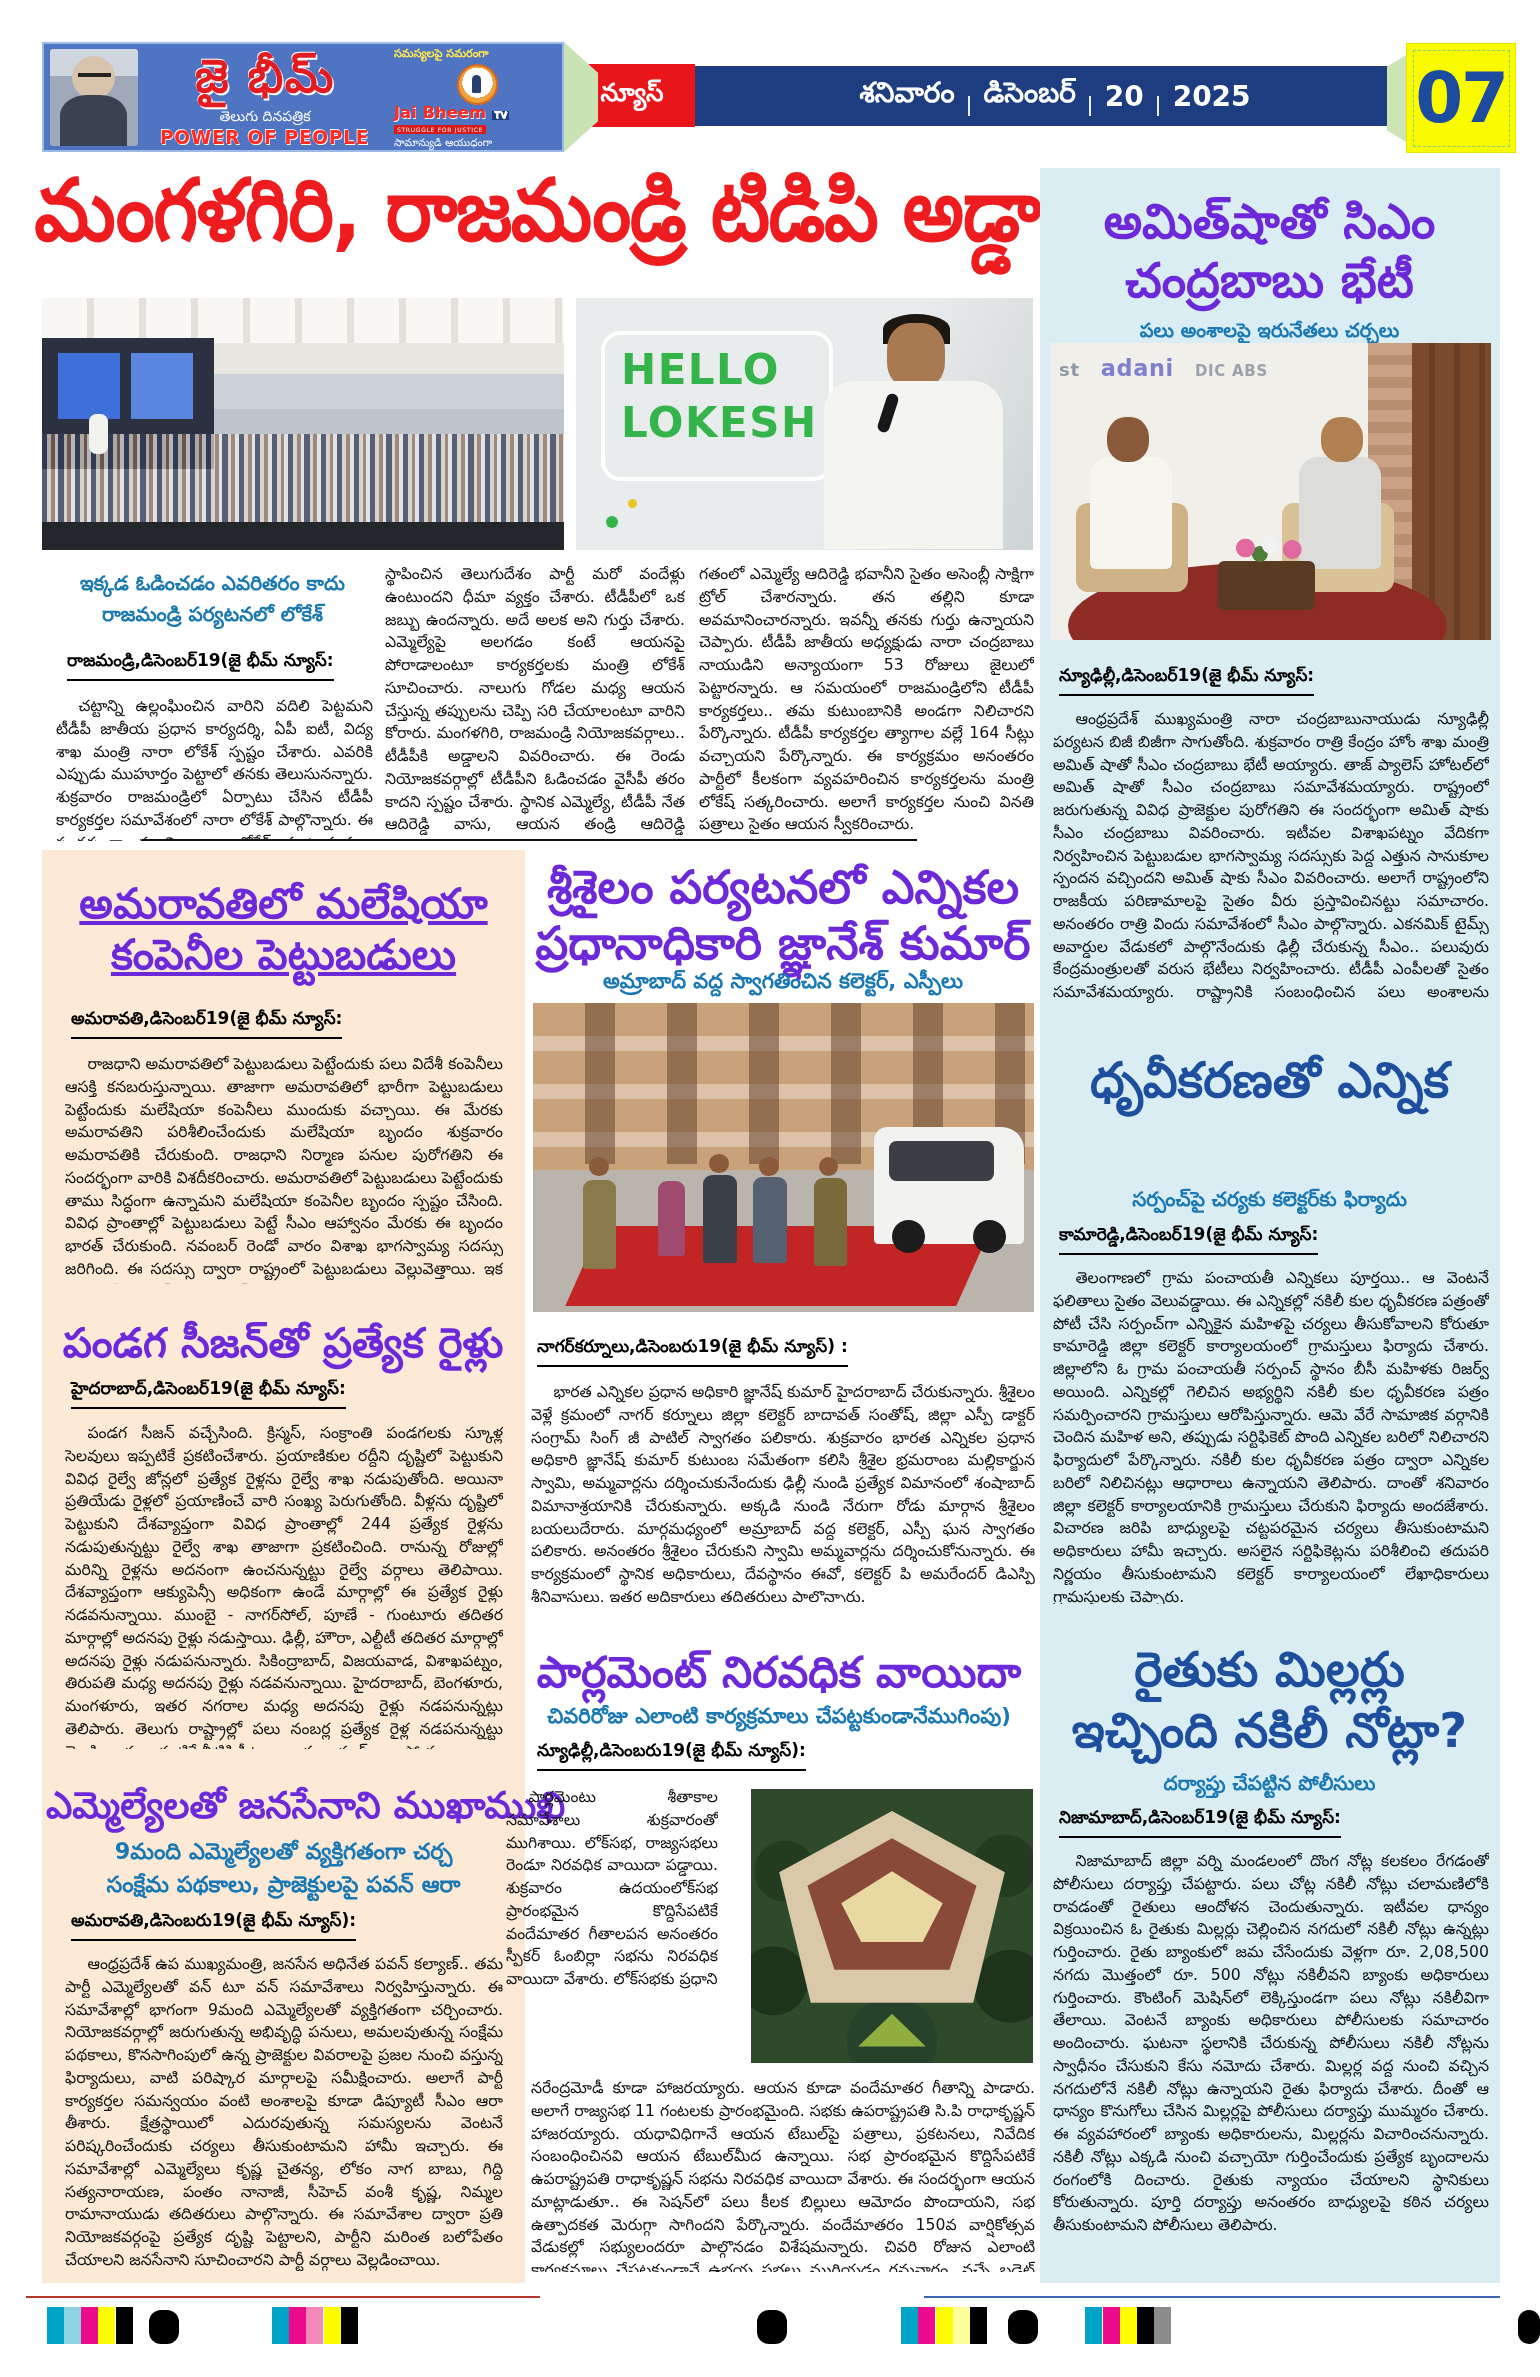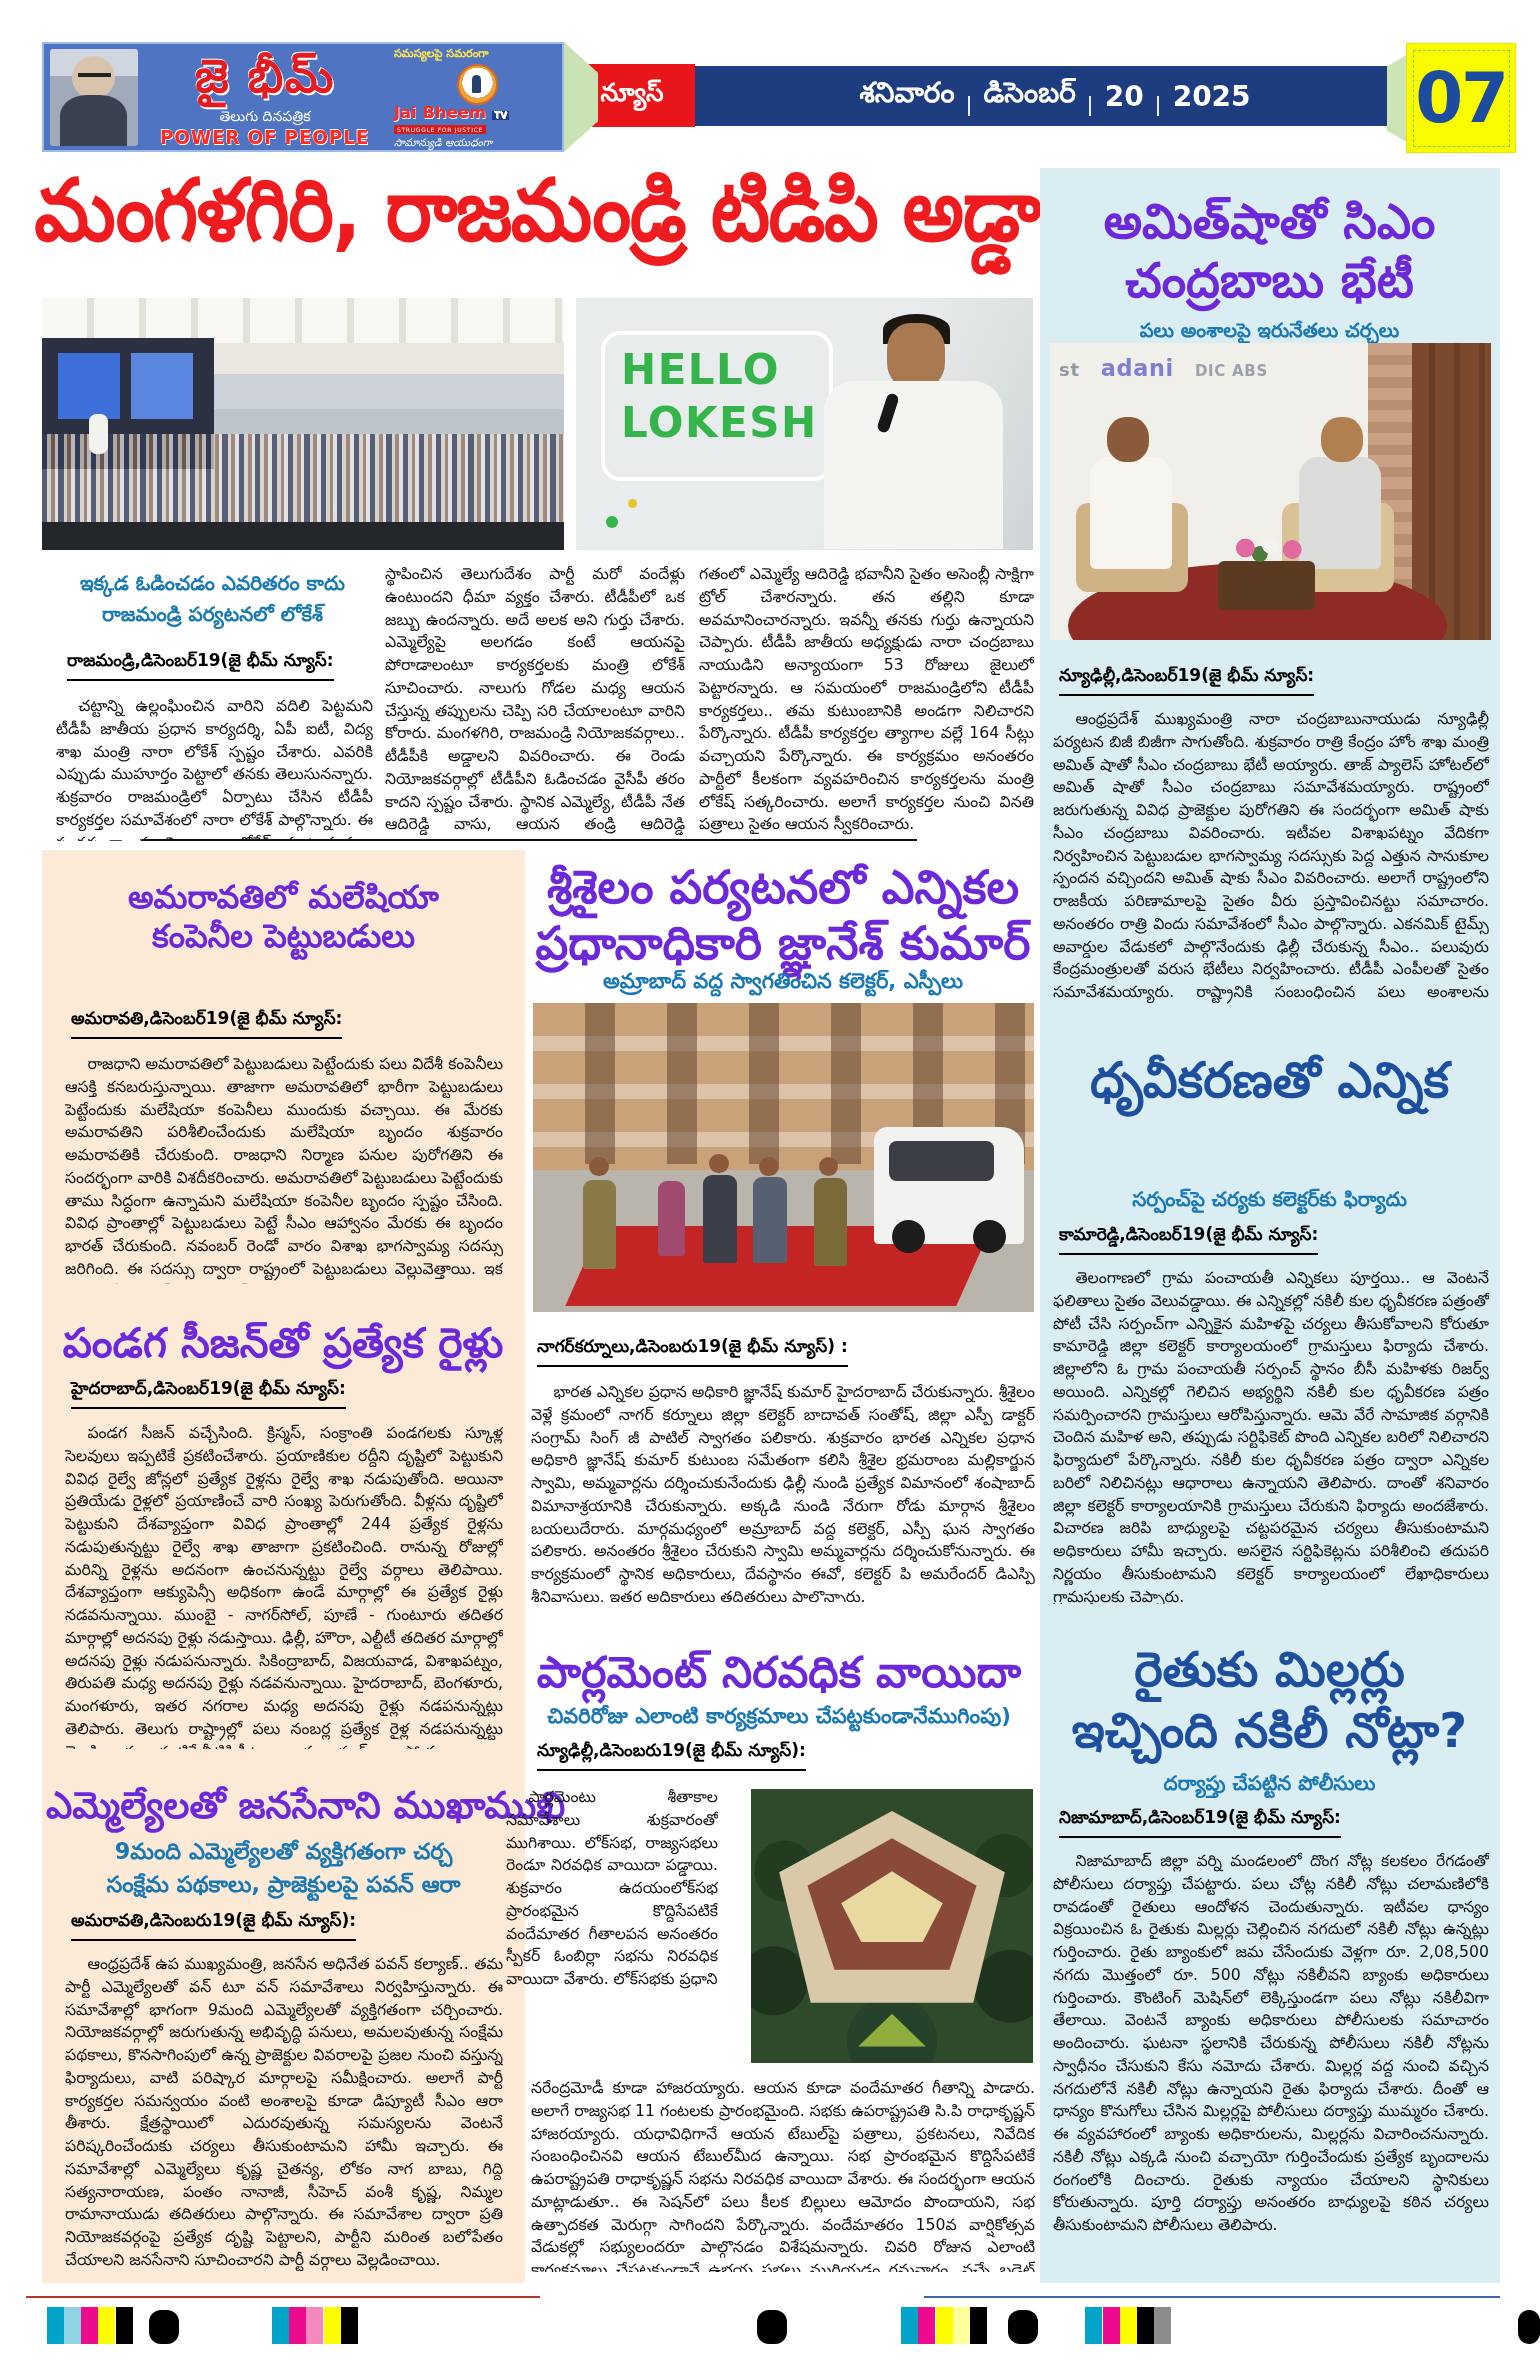--- a/index.html
+++ b/index.html
@@ -20,21 +20,21 @@
   .logo-power{position:absolute;left:94px;top:83px;width:253px;text-align:center;color:#ff2a22;font-size:18.6px;font-weight:800;
               text-shadow:0.7px 0.7px 0 #fff,-0.7px -0.7px 0 #fff;letter-spacing:0.7px;}
   .logo-right{position:absolute;left:350px;top:0;width:166px;height:90px;}
   .motto-top{color:#ffe84d;font-size:11.2px;font-weight:bold;margin-top:3px;}
   .emblem{width:37px;height:37px;border-radius:50%;background:radial-gradient(circle at 50% 45%,#ffffff 0 55%,#f2a23c 55% 75%,#ffffff 75%);
           margin:1.5px auto 0;border:2.2px solid #d86a1f;position:relative;}
   .emblem:after{content:"";position:absolute;left:13.4px;top:9px;width:9px;height:18px;background:#27406e;border-radius:4.5px 4.5px 1.5px 1.5px;}
   .emblem-name{color:#ff2a22;font-size:16.4px;font-weight:800;text-shadow:0.7px 0.7px 0 #fff;line-height:1;}
   .emblem-band{display:inline-block;background:#d81a1a;color:#fff;font-size:6px;padding:0.7px 3px;letter-spacing:0.7px;}
   .emblem-tv{display:inline-block;background:#1e3c80;color:#fff;font-size:9px;font-weight:bold;padding:0 2.2px;}
-  .motto-bottom{color:#ffffff;font-size:10.4px;margin-top:1.5px;font-style:italic;}
+  .motto-bottom{color:#ffffff;font-size:10.4px;margin-top:1.5px;}
   .head-bar{left:429px;top:66px;width:969px;height:60px;background:#1e3c80;}
   .pink-notch{left:456px;top:64px;width:39px;height:63px;background:#f7a9ba;clip-path:polygon(0 0,100% 0,55% 100%,0 100%);}
   .red-tab{left:492px;top:64px;width:203px;height:63px;background:#e8161b;color:#ffffff;display:flex;align-items:center;justify-content:center;
            font-size:25px;font-weight:800;}
   .date-wrap{left:727px;top:66px;width:656px;height:60px;display:flex;align-items:center;justify-content:center;gap:13.4px;color:#fff;
              font-size:28px;font-weight:800;}
   .date-sep{width:2.2px;height:19.4px;background:#ffffff;opacity:.9;align-self:flex-end;margin-bottom:10.4px;}
   .page-green{left:1387px;top:54px;width:21px;height:89px;background:#cde4b4;clip-path:polygon(100% 0,100% 100%,0 86%,0 14%);}
   .page-box{left:1406px;top:43px;width:110px;height:110px;background:#fbfb00;border:1.5px solid #e6e600;box-sizing:border-box;
             display:flex;align-items:center;justify-content:center;}
@@ -211,21 +211,21 @@
   <div class="abs body-text" style="left:385px;top:563px;width:300px;height:274px;">
     <p style="text-indent:0;">స్థాపించిన తెలుగుదేశం పార్టీ మరో వందేళ్లు ఉంటుందని ధీమా వ్యక్తం చేశారు. టీడీపీలో ఒక జబ్బు ఉందన్నారు. అదే అలక అని గుర్తు చేశారు. ఎమ్మెల్యేపై అలగడం కంటే ఆయనపై పోరాడాలంటూ కార్యకర్తలకు మంత్రి లోకేశ్ సూచించారు. నాలుగు గోడల మధ్య ఆయన చేస్తున్న తప్పులను చెప్పి సరి చేయాలంటూ వారిని కోరారు. మంగళగిరి, రాజమండ్రి నియోజకవర్గాలు.. టీడీపీకి అడ్డాలని వివరించారు. ఈ రెండు నియోజకవర్గాల్లో టీడీపీని ఓడించడం వైసీపీ తరం కాదని స్పష్టం చేశారు. స్థానిక ఎమ్మెల్యే, టీడీపీ నేత ఆదిరెడ్డి వాసు, ఆయన తండ్రి ఆదిరెడ్డి అప్పారావును వైసీపీ ప్రభుత్వంలో జైల్లో పెట్టి వేధించారని తెలిపారు. ఇక</p>
   </div>
   <div class="abs body-text" style="left:699px;top:563px;width:335px;height:274px;">
     <p style="text-indent:0;">గతంలో ఎమ్మెల్యే ఆదిరెడ్డి భవానీని సైతం అసెంబ్లీ సాక్షిగా ట్రోల్ చేశారన్నారు. తన తల్లిని కూడా అవమానించారన్నారు. ఇవన్నీ తనకు గుర్తు ఉన్నాయని చెప్పారు. టీడీపీ జాతీయ అధ్యక్షుడు నారా చంద్రబాబు నాయుడిని అన్యాయంగా 53 రోజులు జైలులో పెట్టారన్నారు. ఆ సమయంలో రాజమండ్రిలోని టీడీపీ కార్యకర్తలు.. తమ కుటుంబానికి అండగా నిలిచారని పేర్కొన్నారు. టీడీపీ కార్యకర్తల త్యాగాల వల్లే 164 సీట్లు వచ్చాయని పేర్కొన్నారు. ఈ కార్యక్రమం అనంతరం పార్టీలో కీలకంగా వ్యవహరించిన కార్యకర్తలను మంత్రి లోకేష్ సత్కరించారు. అలాగే కార్యకర్తల నుంచి వినతి పత్రాలు సైతం ఆయన స్వీకరించారు.</p>
   </div>
   <div class="abs hrule" style="left:142px;top:839px;width:775px;"></div>
 
   <div class="abs peach-panel"></div>
 
-  <div class="abs black-headline" style="left:60px;top:878px;width:447px;font-size:32px;">
+  <div class="abs black-headline" style="left:60px;top:878px;width:447px;font-size:42px;text-decoration:underline;">
     <div>అమరావతిలో మలేషియా</div>
     <div>కంపెనీల పెట్టుబడులు</div>
   </div>
   <div class="abs" style="left:71px;top:1008px;">
     <span class="dateline">అమరావతి,డిసెంబర్19(జై భీమ్ న్యూస్:</span>
   </div>
   <div class="abs body-text" style="left:65px;top:1053px;width:438px;height:231px;">
     <p>రాజధాని అమరావతిలో పెట్టుబడులు పెట్టేందుకు పలు విదేశీ కంపెనీలు ఆసక్తి కనబరుస్తున్నాయి. తాజాగా అమరావతిలో భారీగా పెట్టుబడులు పెట్టేందుకు మలేషియా కంపెనీలు ముందుకు వచ్చాయి. ఈ మేరకు అమరావతిని పరిశీలించేందుకు మలేషియా బృందం శుక్రవారం అమరావతికి చేరుకుంది. రాజధాని నిర్మాణ పనుల పురోగతిని ఈ సందర్భంగా వారికి విశదీకరించారు. అమరావతిలో పెట్టుబడులు పెట్టేందుకు తాము సిద్ధంగా ఉన్నామని మలేషియా కంపెనీల బృందం స్పష్టం చేసింది. వివిధ ప్రాంతాల్లో పెట్టుబడులు పెట్టే సీఎం ఆహ్వానం మేరకు ఈ బృందం భారత్ చేరుకుంది. నవంబర్ రెండో వారం విశాఖ భాగస్వామ్య సదస్సు జరిగింది. ఈ సదస్సు ద్వారా రాష్ట్రంలో పెట్టుబడులు వెల్లువెత్తాయి. ఇక విశాఖలో గూగుల్ డేటా సెంటర్ సైతం ఏర్పాటు కానున్న సంగతి తెలిసిందే.</p>
   </div>
 

